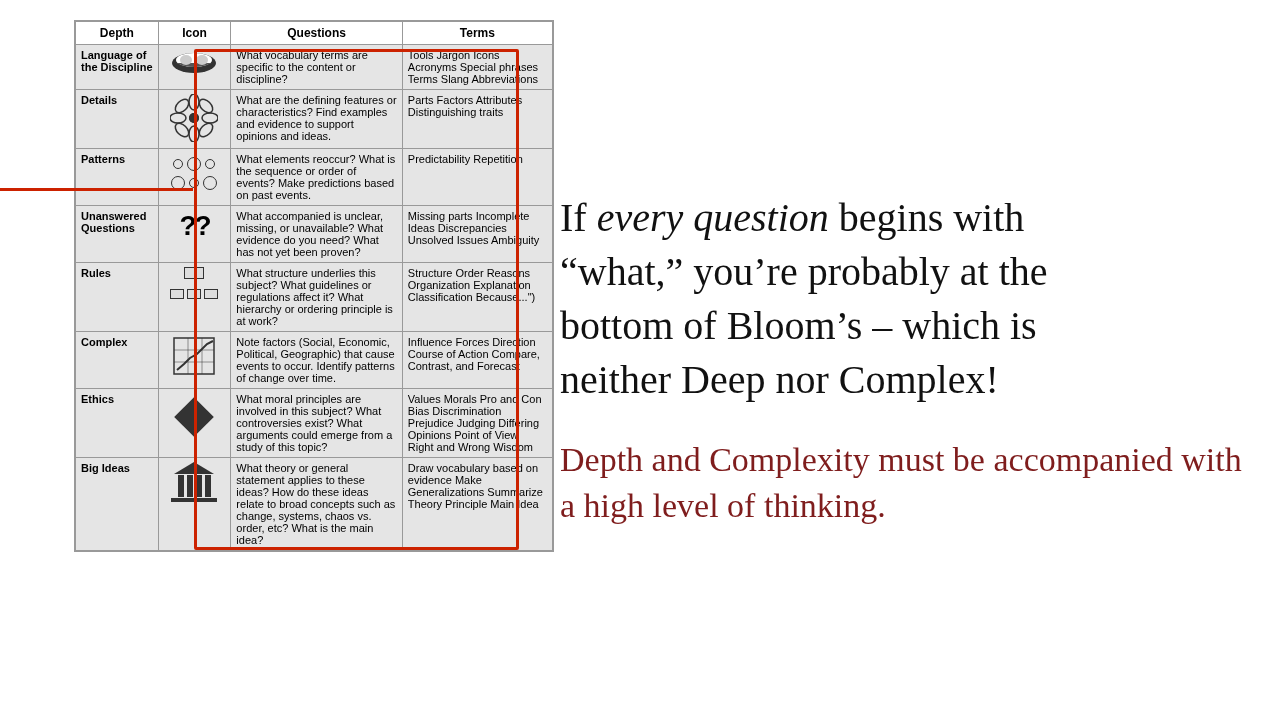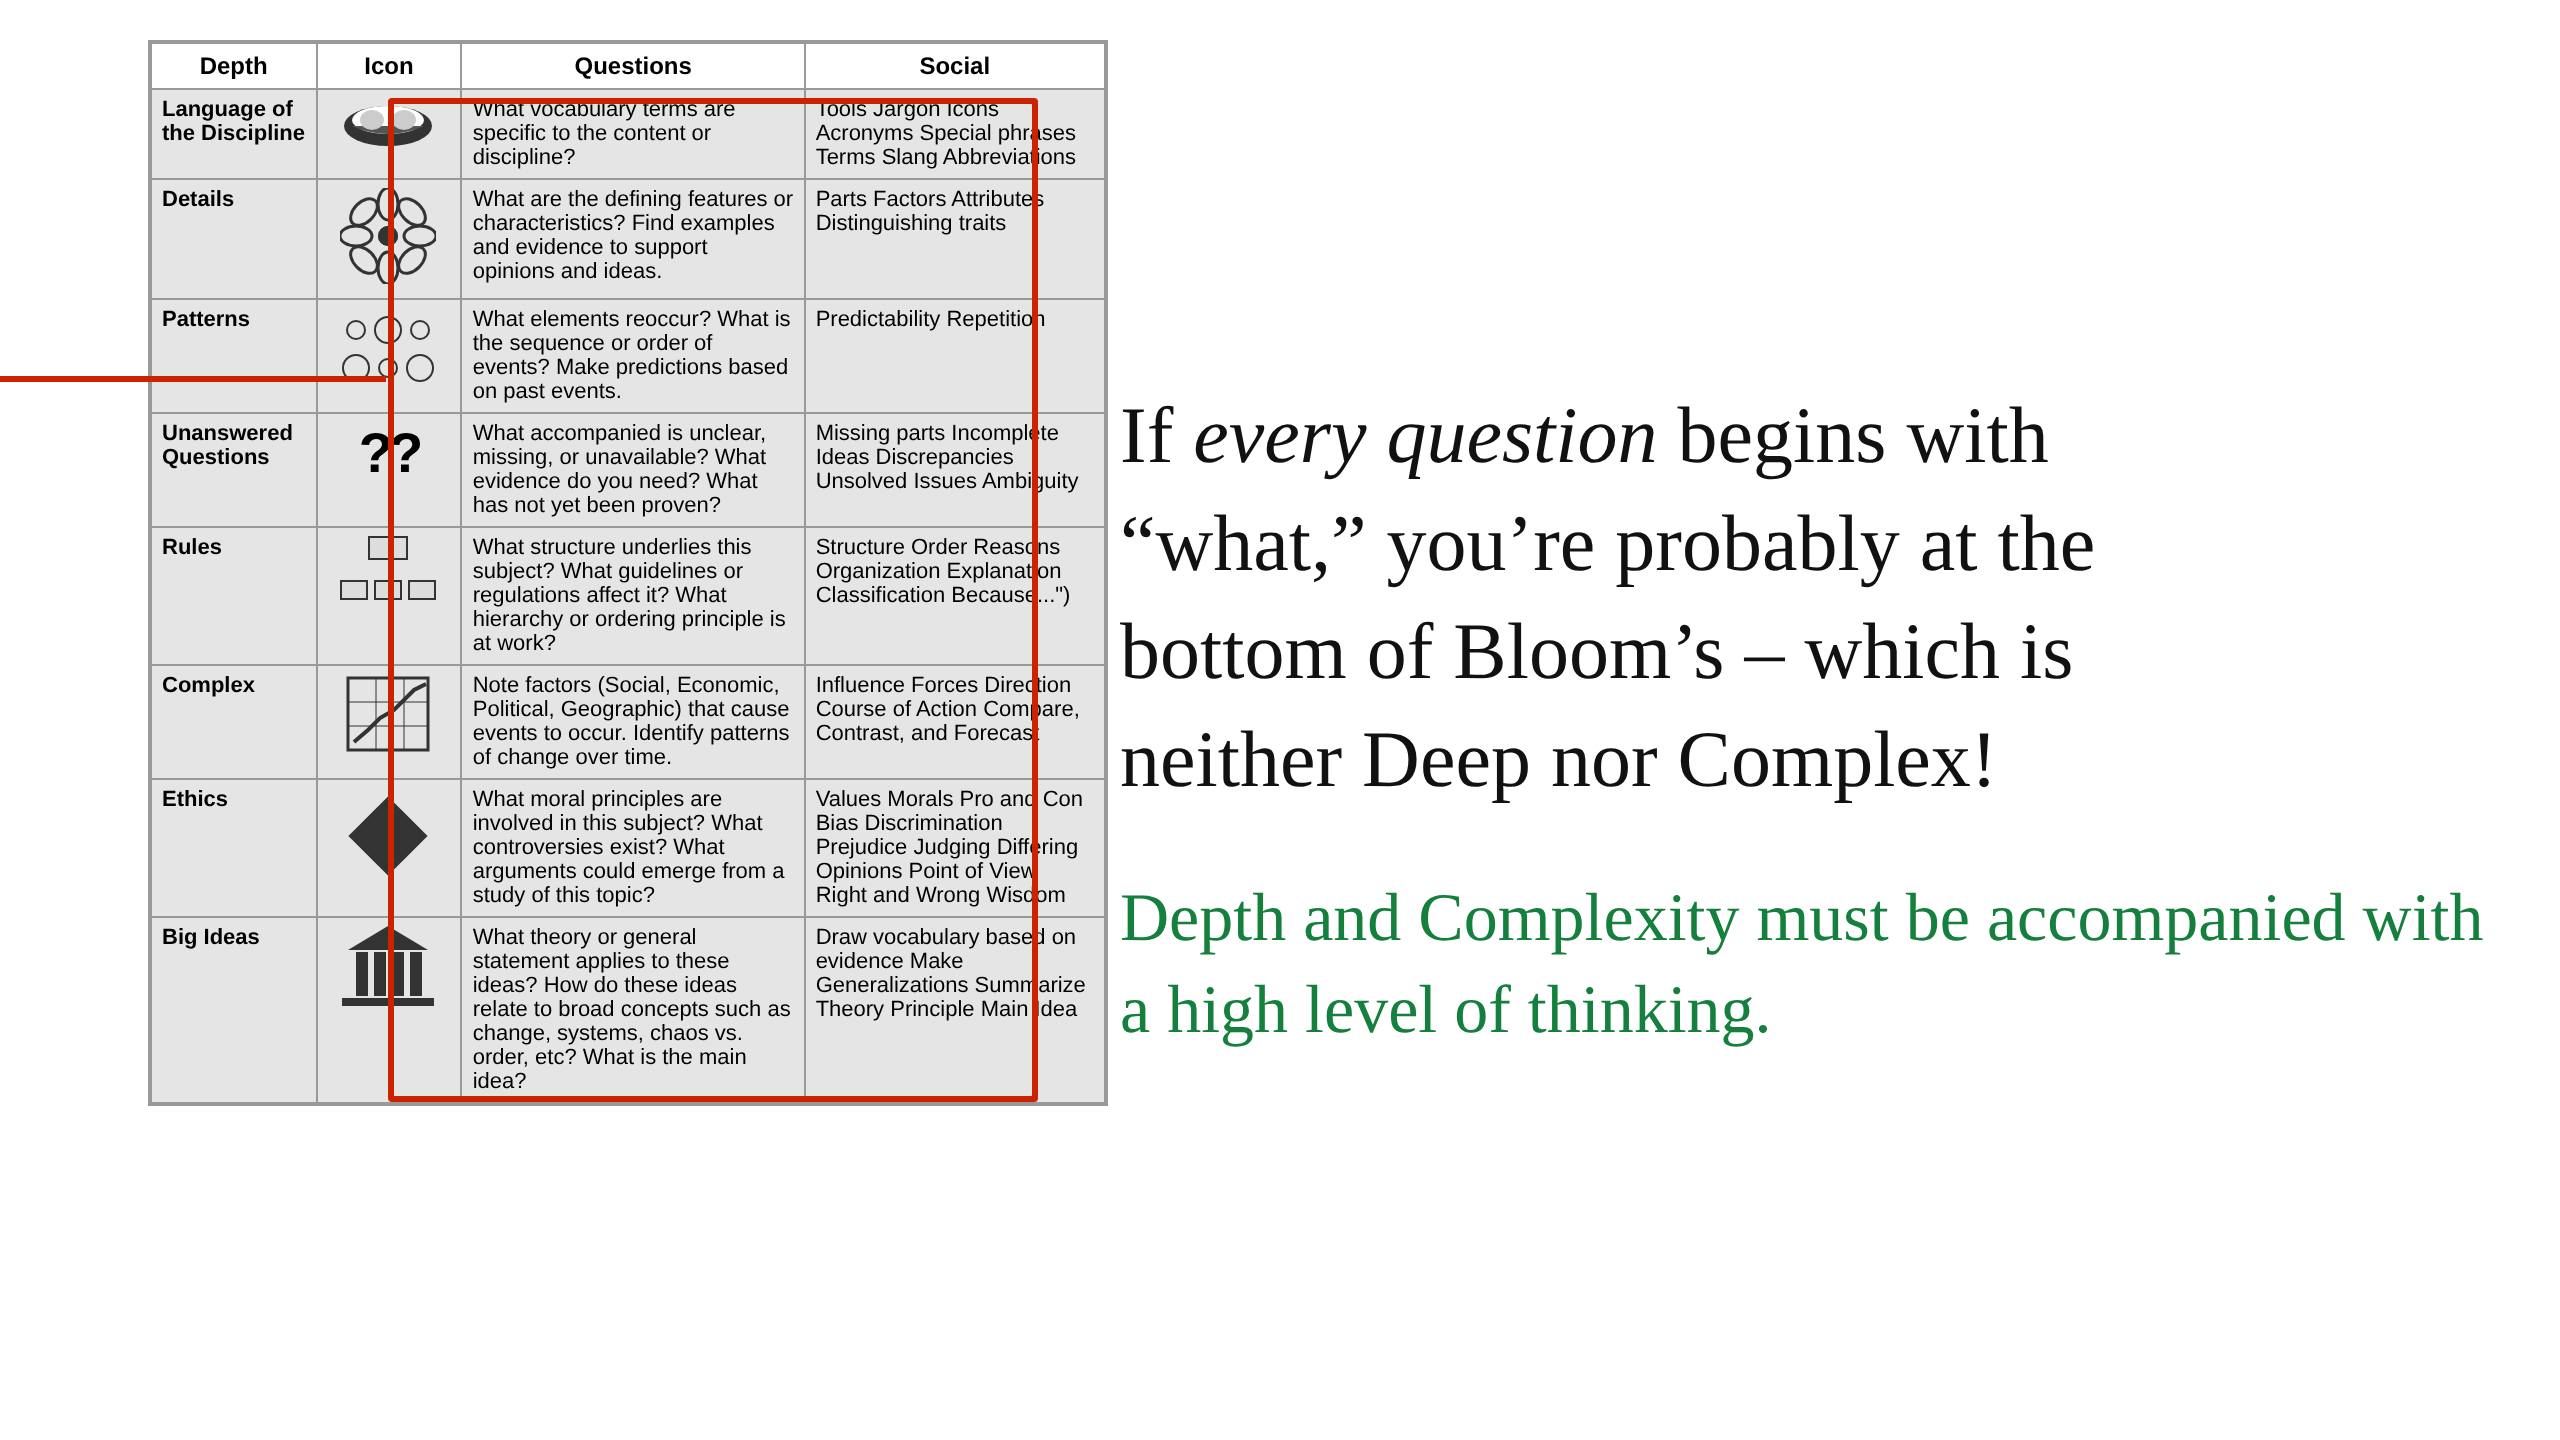--- a/index.html
+++ b/index.html
@@ -196,41 +196,41 @@
       margin-bottom: 30px;
     }
 
     .main-text em {
       font-style: italic;
     }
 
     .secondary-text {
       font-size: 34px;
       line-height: 1.35;
-      color: #15803d;
+      color: #7f1d1d;
       font-family: Georgia, serif;
     }
 
     .table-header-row th:nth-child(3),
     .table-header-row th:nth-child(4) {
       background: #fff;
     }
   </style>
 </head>
 <body>
 
 <div class="left-panel">
   <div class="table-wrapper">
     <table class="depth-table">
       <thead>
         <tr class="table-header-row">
           <th>Depth</th>
           <th>Icon</th>
           <th>Questions</th>
-          <th>Social</th>
+          <th>Terms</th>
         </tr>
       </thead>
       <tbody>
 
         <tr>
           <td class="col-depth">Language of the Discipline</td>
           <td class="col-icon">
             
             <svg width="50" height="28" viewBox="0 0 50 28">
               <ellipse cx="25" cy="14" rx="22" ry="10" fill="#333"></ellipse>

